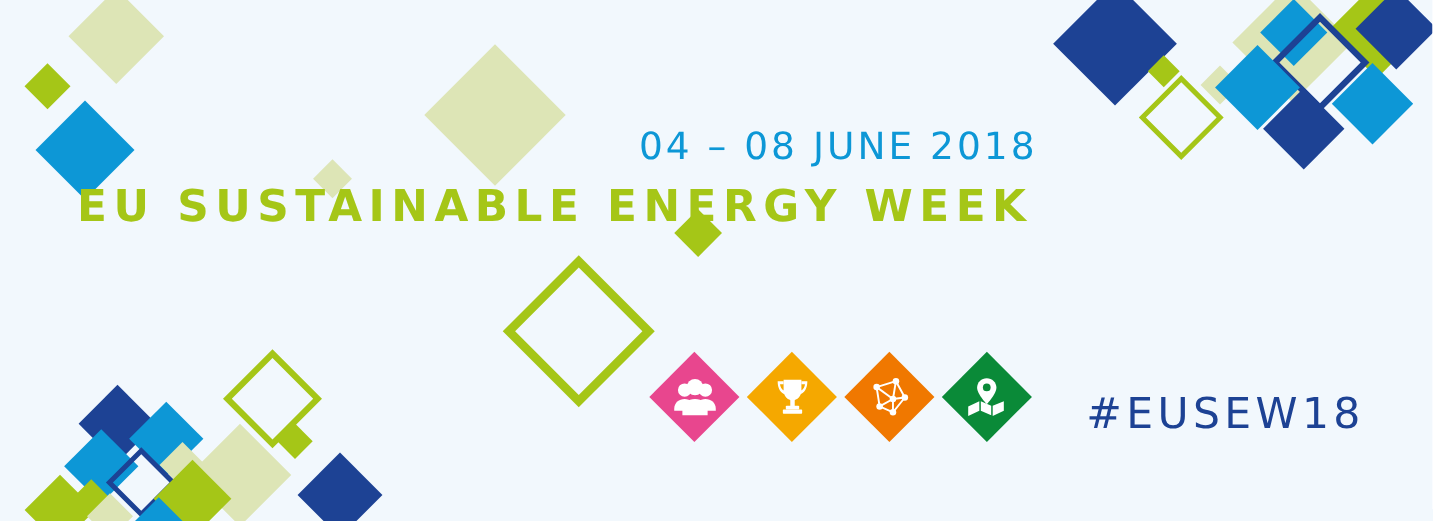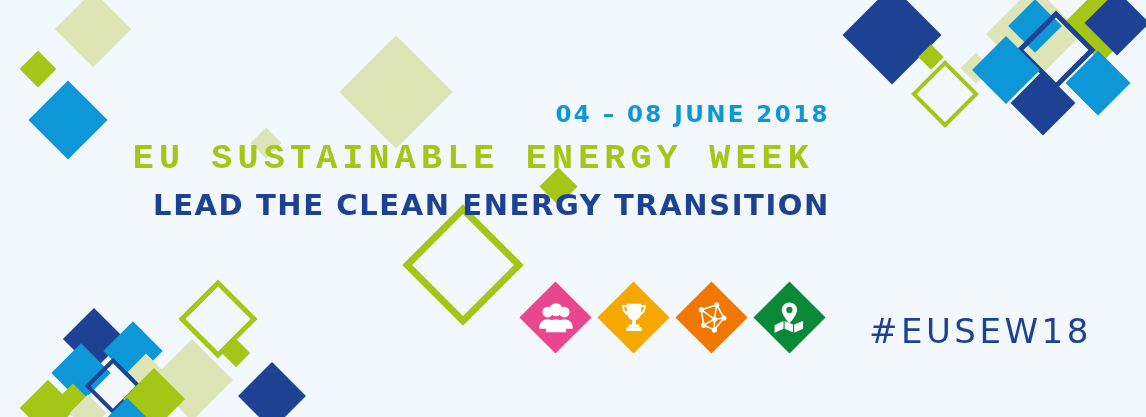--- a/index.html
+++ b/index.html
@@ -35,36 +35,35 @@
   
   .text-block {
     position: absolute;
     left: 0;
     top: 103px;
     width: 830px;
     text-align: right;
   }
   .date-line {
     color: #0d97d6;
-    font-size: 23px;
-    font-weight: 700;
+    font-size: 30px;
+    font-weight: 400;
     letter-spacing: 2.4px;
     line-height: 1;
     margin: 0 0 16px 0;
     white-space: nowrap;
   }
   .headline {
     color: #a5c617;
     font-size: 35px;
     font-weight: 700;
     letter-spacing: 5.2px;
     line-height: 1;
-    margin: 0 16px 14px 0;
-    white-space: nowrap;
-    font-family: Liberation Mono, monospace;
+    margin: 0 4px 14px 0;
+    white-space: nowrap;
   }
   .subline {
     color: #1d4294;
     font-size: 29px;
     font-weight: 700;
     letter-spacing: 1.6px;
     line-height: 1;
     margin: 0;
     white-space: nowrap;
   }
@@ -159,21 +158,20 @@
       <div class="dia" style="left: 163px; top: 351px; width: 58px; height: 58px; background: rgb(221, 229, 182);"></div>
       <div class="dia" style="left: 132px; top: 377px; width: 44px; height: 44px; background: rgb(165, 198, 23);"></div>
       <div class="dia" style="left: 248px; top: 372px; width: 48px; height: 48px; background: rgb(29, 66, 148);"></div>
       <div class="dia" style="left: 75px; top: 400px; width: 26px; height: 26px; background: rgb(221, 229, 182);"></div>
       <div class="dia" style="left: 112px; top: 404px; width: 30px; height: 30px; background: rgb(13, 151, 214);"></div>
     </div>
 
   <div class="text-block">
     <p class="date-line">04 – 08 JUNE 2018</p>
     <p class="headline">EU SUSTAINABLE ENERGY WEEK</p>
-    <p class="subline">LEAD THE CLEAN ENERGY TRANSITION</p>
   </div>
 
   <div class="icon-row">
 
     <div class="icon-tile">
       <span class="shape" style="background: rgb(232, 70, 142);"></span>
       <svg class="glyph" viewBox="0 0 64 64">
         <g fill="#ffffff">
           <circle cx="18" cy="22" r="9"></circle>
           <circle cx="46" cy="22" r="9"></circle>

